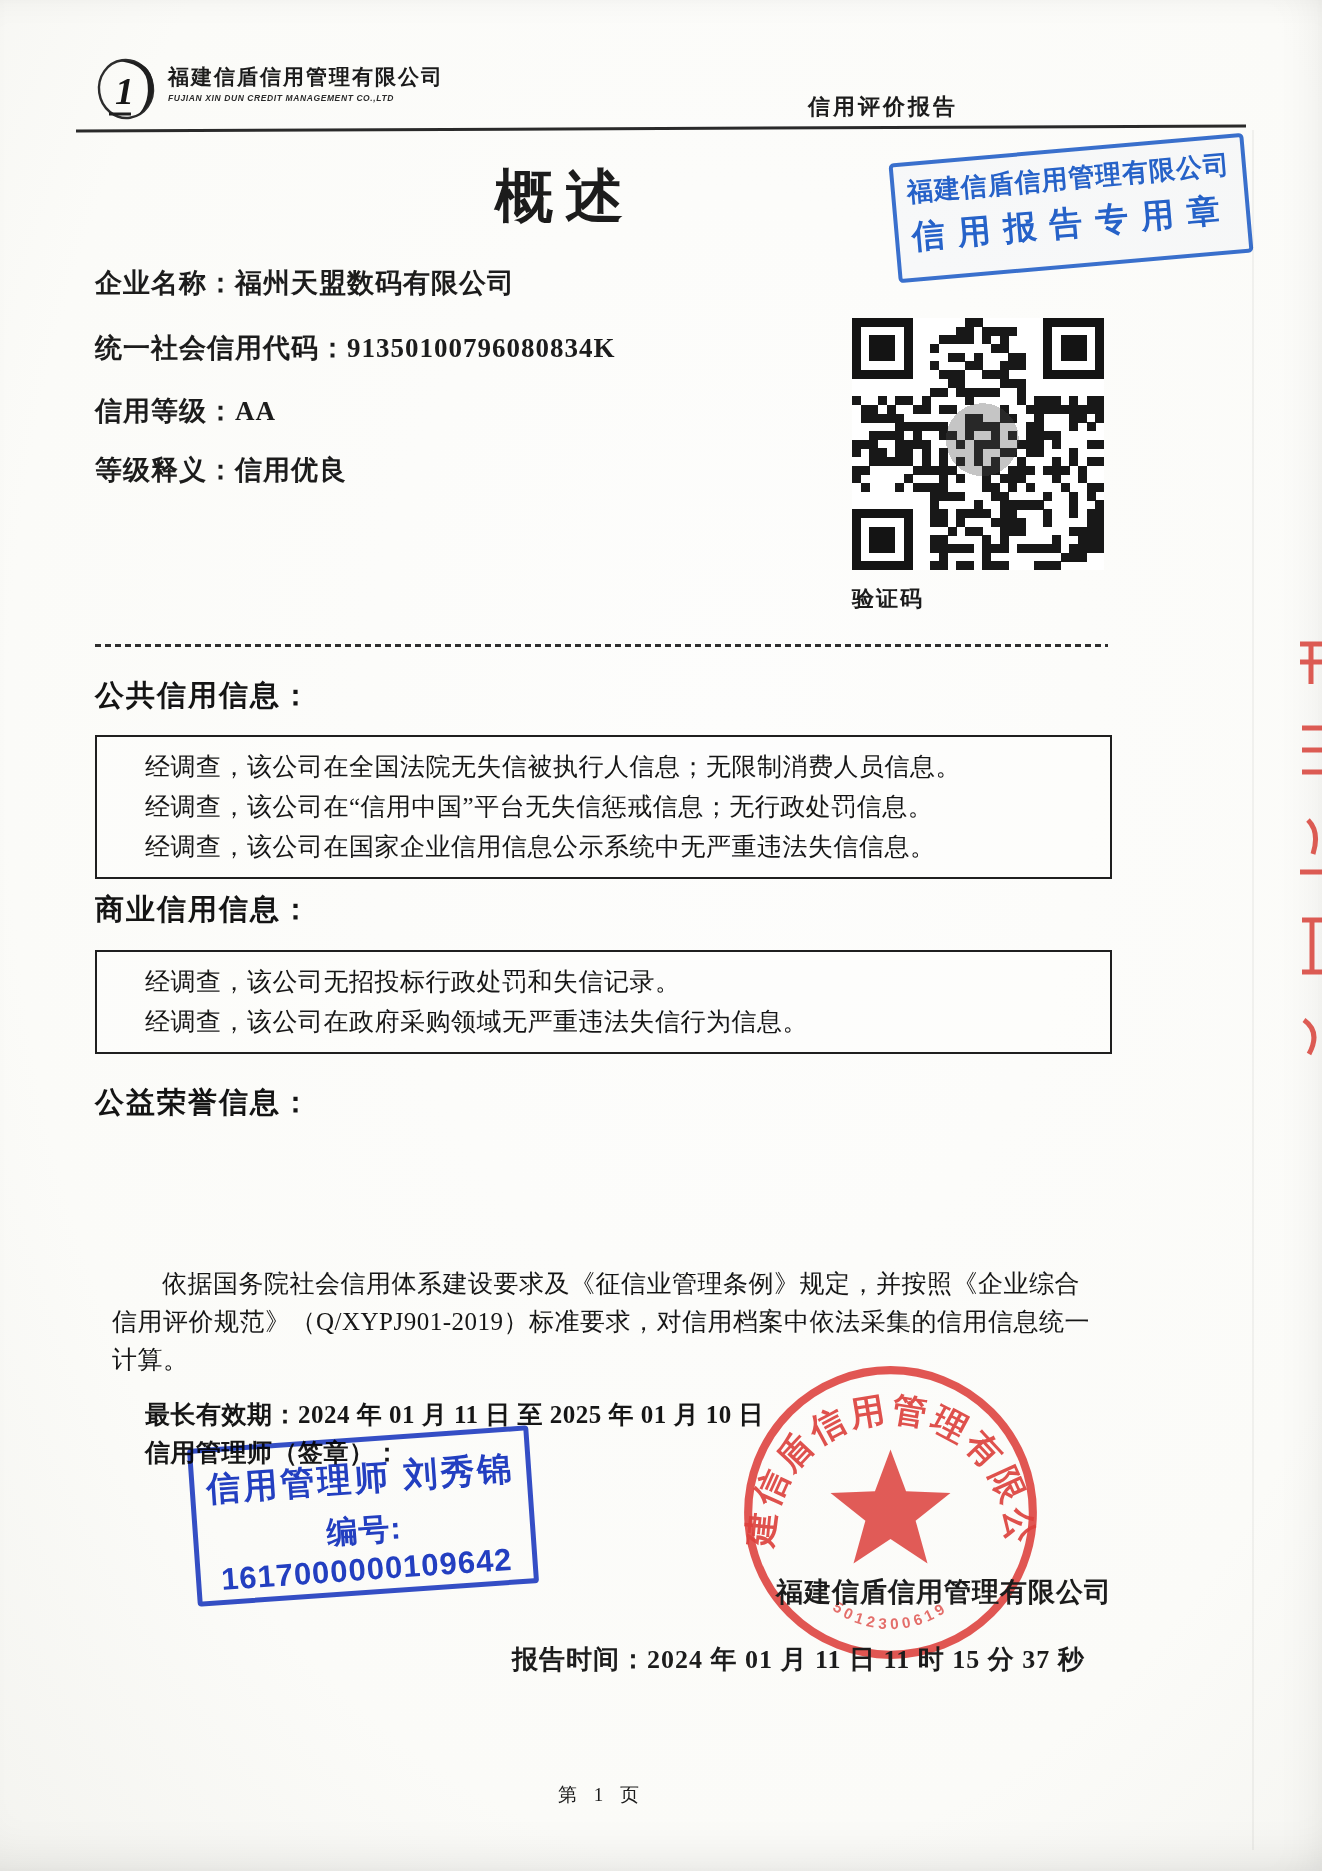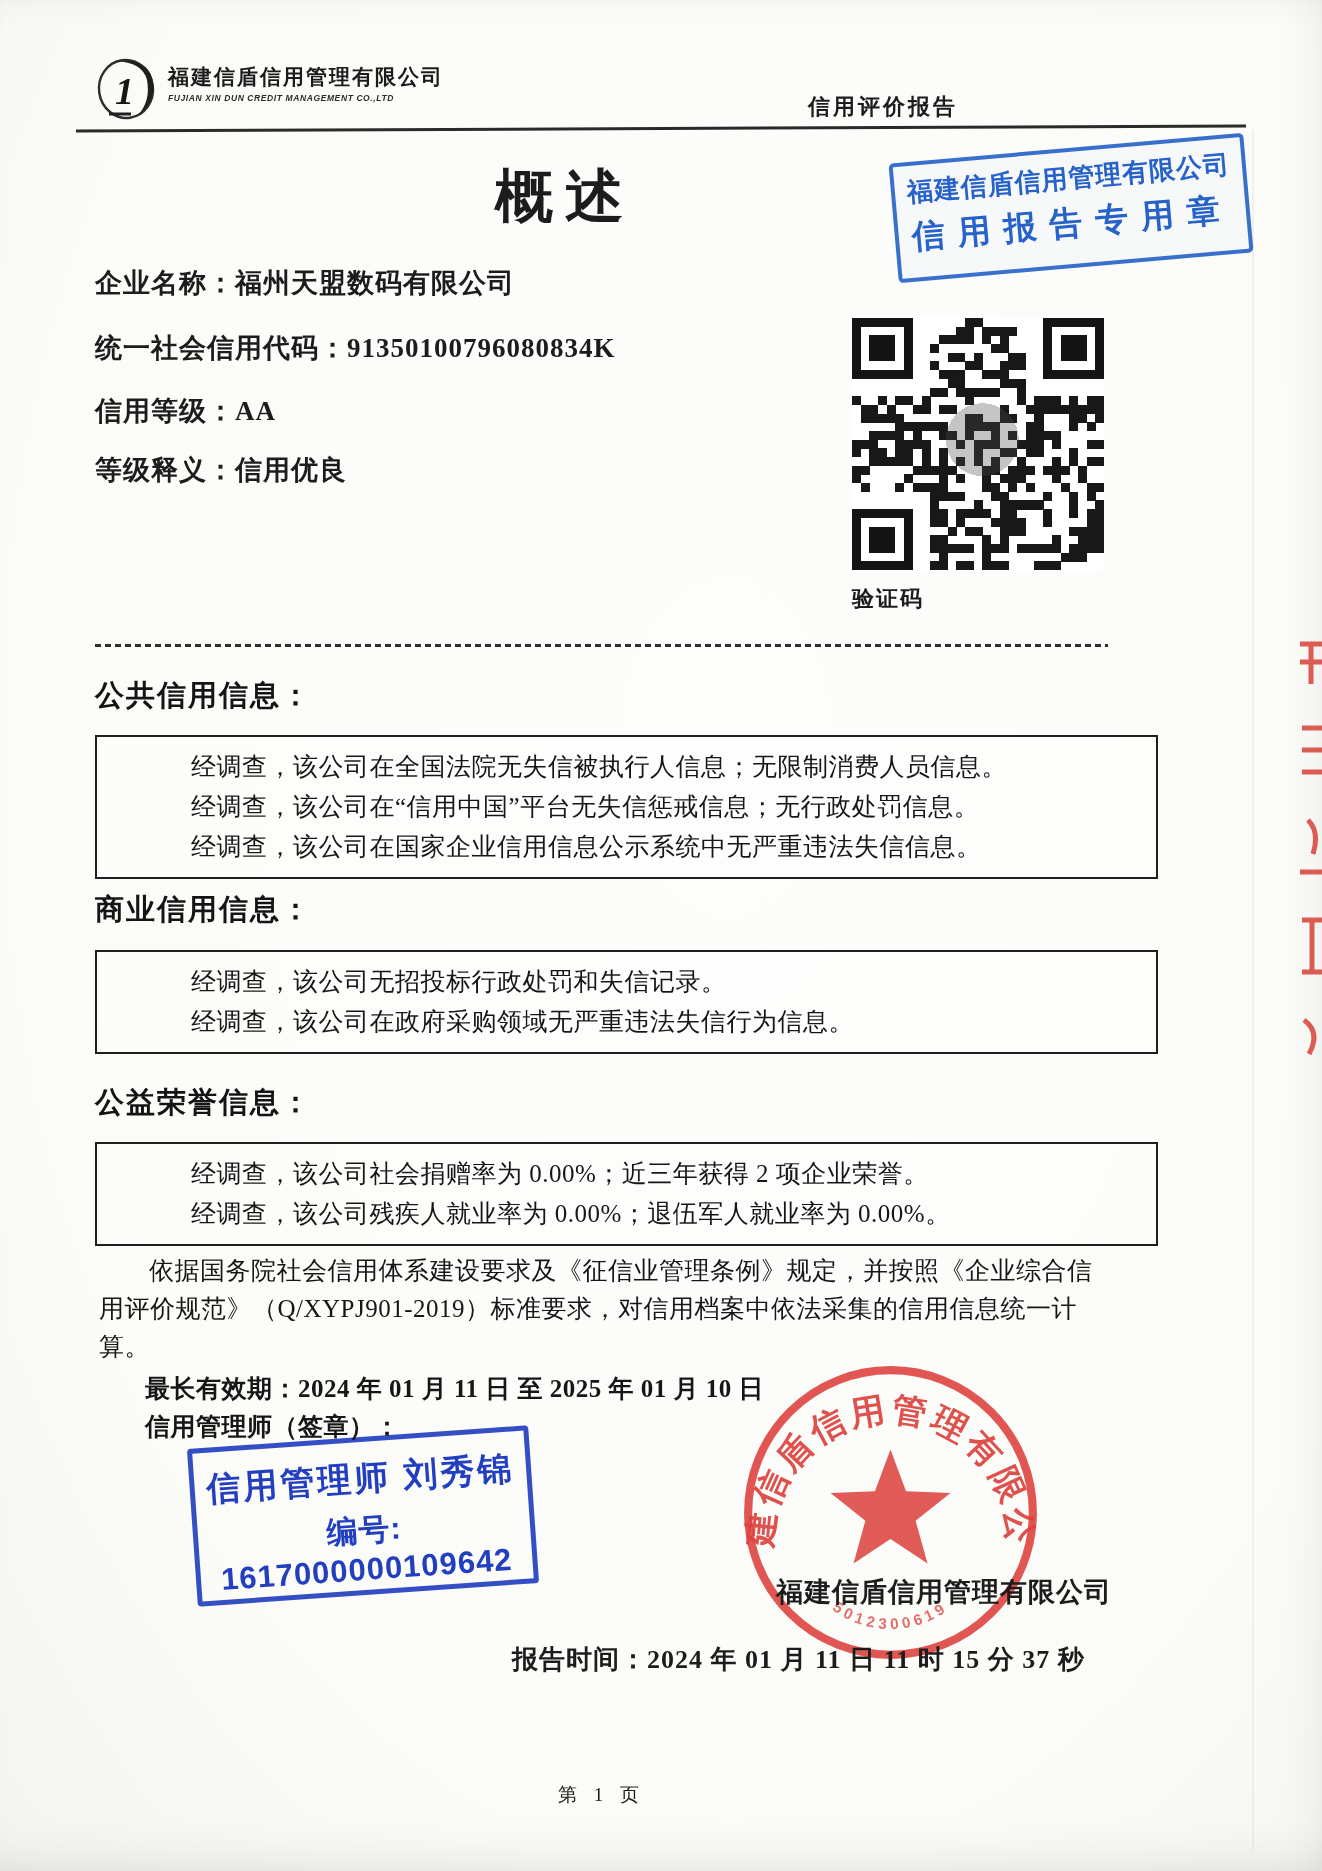--- a/index.html
+++ b/index.html
@@ -24,25 +24,25 @@
   .seal-blue{
     border:4px solid rgba(38,99,205,.9);border-radius:5px;color:#2663cd;
     transform:rotate(-5deg);text-align:center;mix-blend-mode:multiply;
     background:rgba(120,160,230,.04);
   }
   .seal-blue .l1{font-size:26px;font-weight:700;letter-spacing:1px;margin-top:9px;font-family:"Liberation Sans","DejaVu Sans",sans-serif;}
   .seal-blue .l2{font-size:33px;font-weight:700;letter-spacing:13px;margin-top:5px;font-family:"Liberation Sans","DejaVu Sans",sans-serif;}
   .qr-caption{font-size:22px;font-weight:600;letter-spacing:2px;}
   .dashes{height:3px;background:repeating-linear-gradient(90deg,#2e2e2e 0 6px,transparent 6px 10px);}
   .sec-h{font-size:29px;font-weight:700;letter-spacing:2px;font-family:"Liberation Sans","DejaVu Sans",sans-serif;color:#141414;}
-  .ibox{border:2.5px solid #1f1f1f;background:rgba(255,255,255,.25);padding-left:46px;}
+  .ibox{border:2.5px solid #1f1f1f;background:rgba(255,255,255,.25);}
   .ibox .ln{font-size:25px;line-height:40px;letter-spacing:.5px;color:#161616;}
   .ibox .inner{padding:10px 18px 10px 48px;}
   .para{font-size:25px;line-height:38px;letter-spacing:.5px;color:#161616;}
-  .para p{margin:4px;text-indent:2em;}
+  .para p{margin:17px;text-indent:2em;}
   .para .bold-ln{font-weight:700;text-indent:2em;}
   .seal-mgr{
     border:5px solid rgba(36,64,198,.92);border-radius:4px;color:#2340c6;
     transform:rotate(-4deg);text-align:center;mix-blend-mode:multiply;
   }
   .seal-mgr .m1{font-size:34px;font-weight:700;letter-spacing:3px;margin-top:14px;font-family:"Liberation Sans","DejaVu Sans",sans-serif;}
   .seal-mgr .m2{font-size:31px;font-weight:700;letter-spacing:1px;margin-top:8px;font-family:"Liberation Sans","DejaVu Sans",sans-serif;}
   .foot-co{font-size:27px;font-weight:600;letter-spacing:1px;}
   .foot-time{font-size:26px;font-weight:600;letter-spacing:1px;margin-top:32px;}
   .page-num{font-size:19px;letter-spacing:6px;text-align:center;}
@@ -414,26 +414,20 @@
 
   <div class="abs sec-h" style="left:95px;top:890px;">商业信用信息：</div>
   <div class="abs ibox" style="left:95px;top:950px;width:1013px;">
     <div class="inner">
       <div class="ln">经调查，该公司无招投标行政处罚和失信记录。</div>
       <div class="ln">经调查，该公司在政府采购领域无严重违法失信行为信息。</div>
     </div>
   </div>
 
   <div class="abs sec-h" style="left:95px;top:1083px;">公益荣誉信息：</div>
-  <div class="abs ibox" style="left:95px;top:1142px;width:1013px;">
-    <div class="inner">
-      <div class="ln">经调查，该公司社会捐赠率为 0.00%；近三年获得 2 项企业荣誉。</div>
-      <div class="ln">经调查，该公司残疾人就业率为 0.00%；退伍军人就业率为 0.00%。</div>
-    </div>
-  </div>
 
   <div class="abs para" style="left:95px;top:1248px;width:1016px;">
     <p>依据国务院社会信用体系建设要求及《征信业管理条例》规定，并按照《企业综合信用评价规范》（Q/XYPJ901-2019）标准要求，对信用档案中依法采集的信用信息统一计算。</p>
     <div class="bold-ln">最长有效期：2024 年 01 月 11 日  至  2025 年 01 月 10 日</div>
     <div class="bold-ln">信用管理师（签章）：</div>
   </div>
 
   <div class="abs seal-mgr" style="left:192px;top:1437px;width:332px;height:148px;">
     <div class="m1">信用管理师  刘秀锦</div>
     <div class="m2">编号: 1617000000109642</div>

